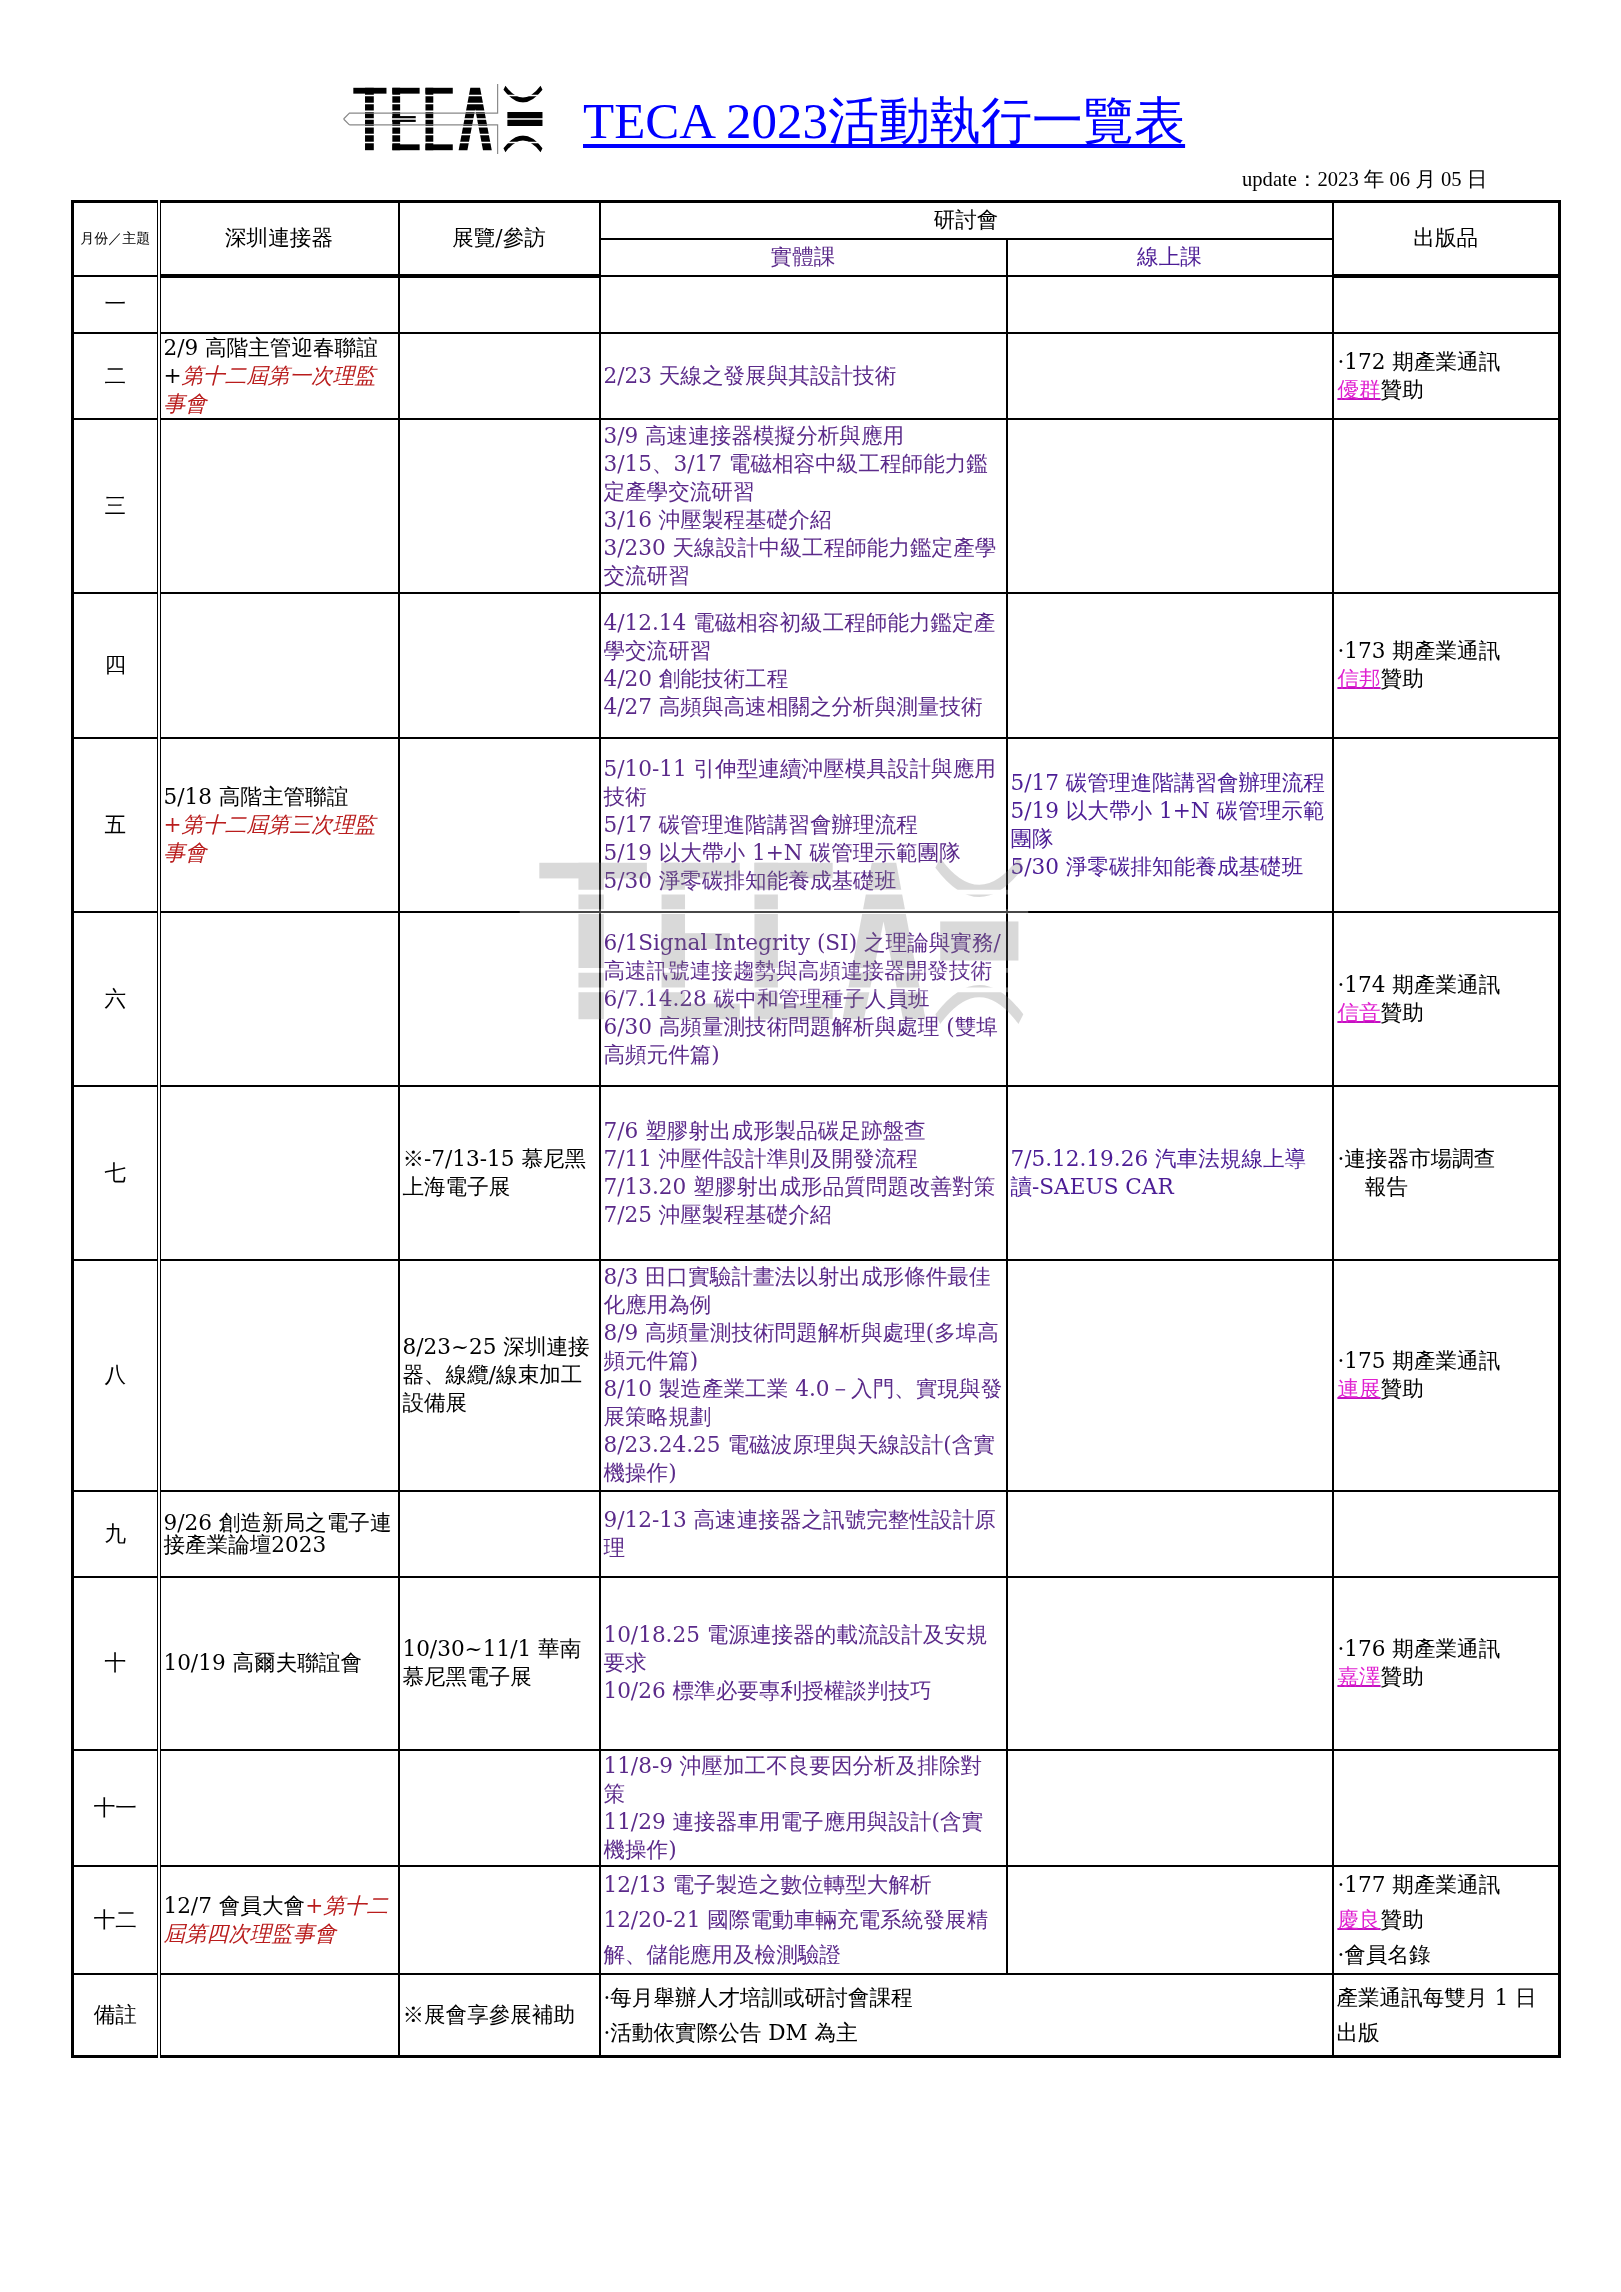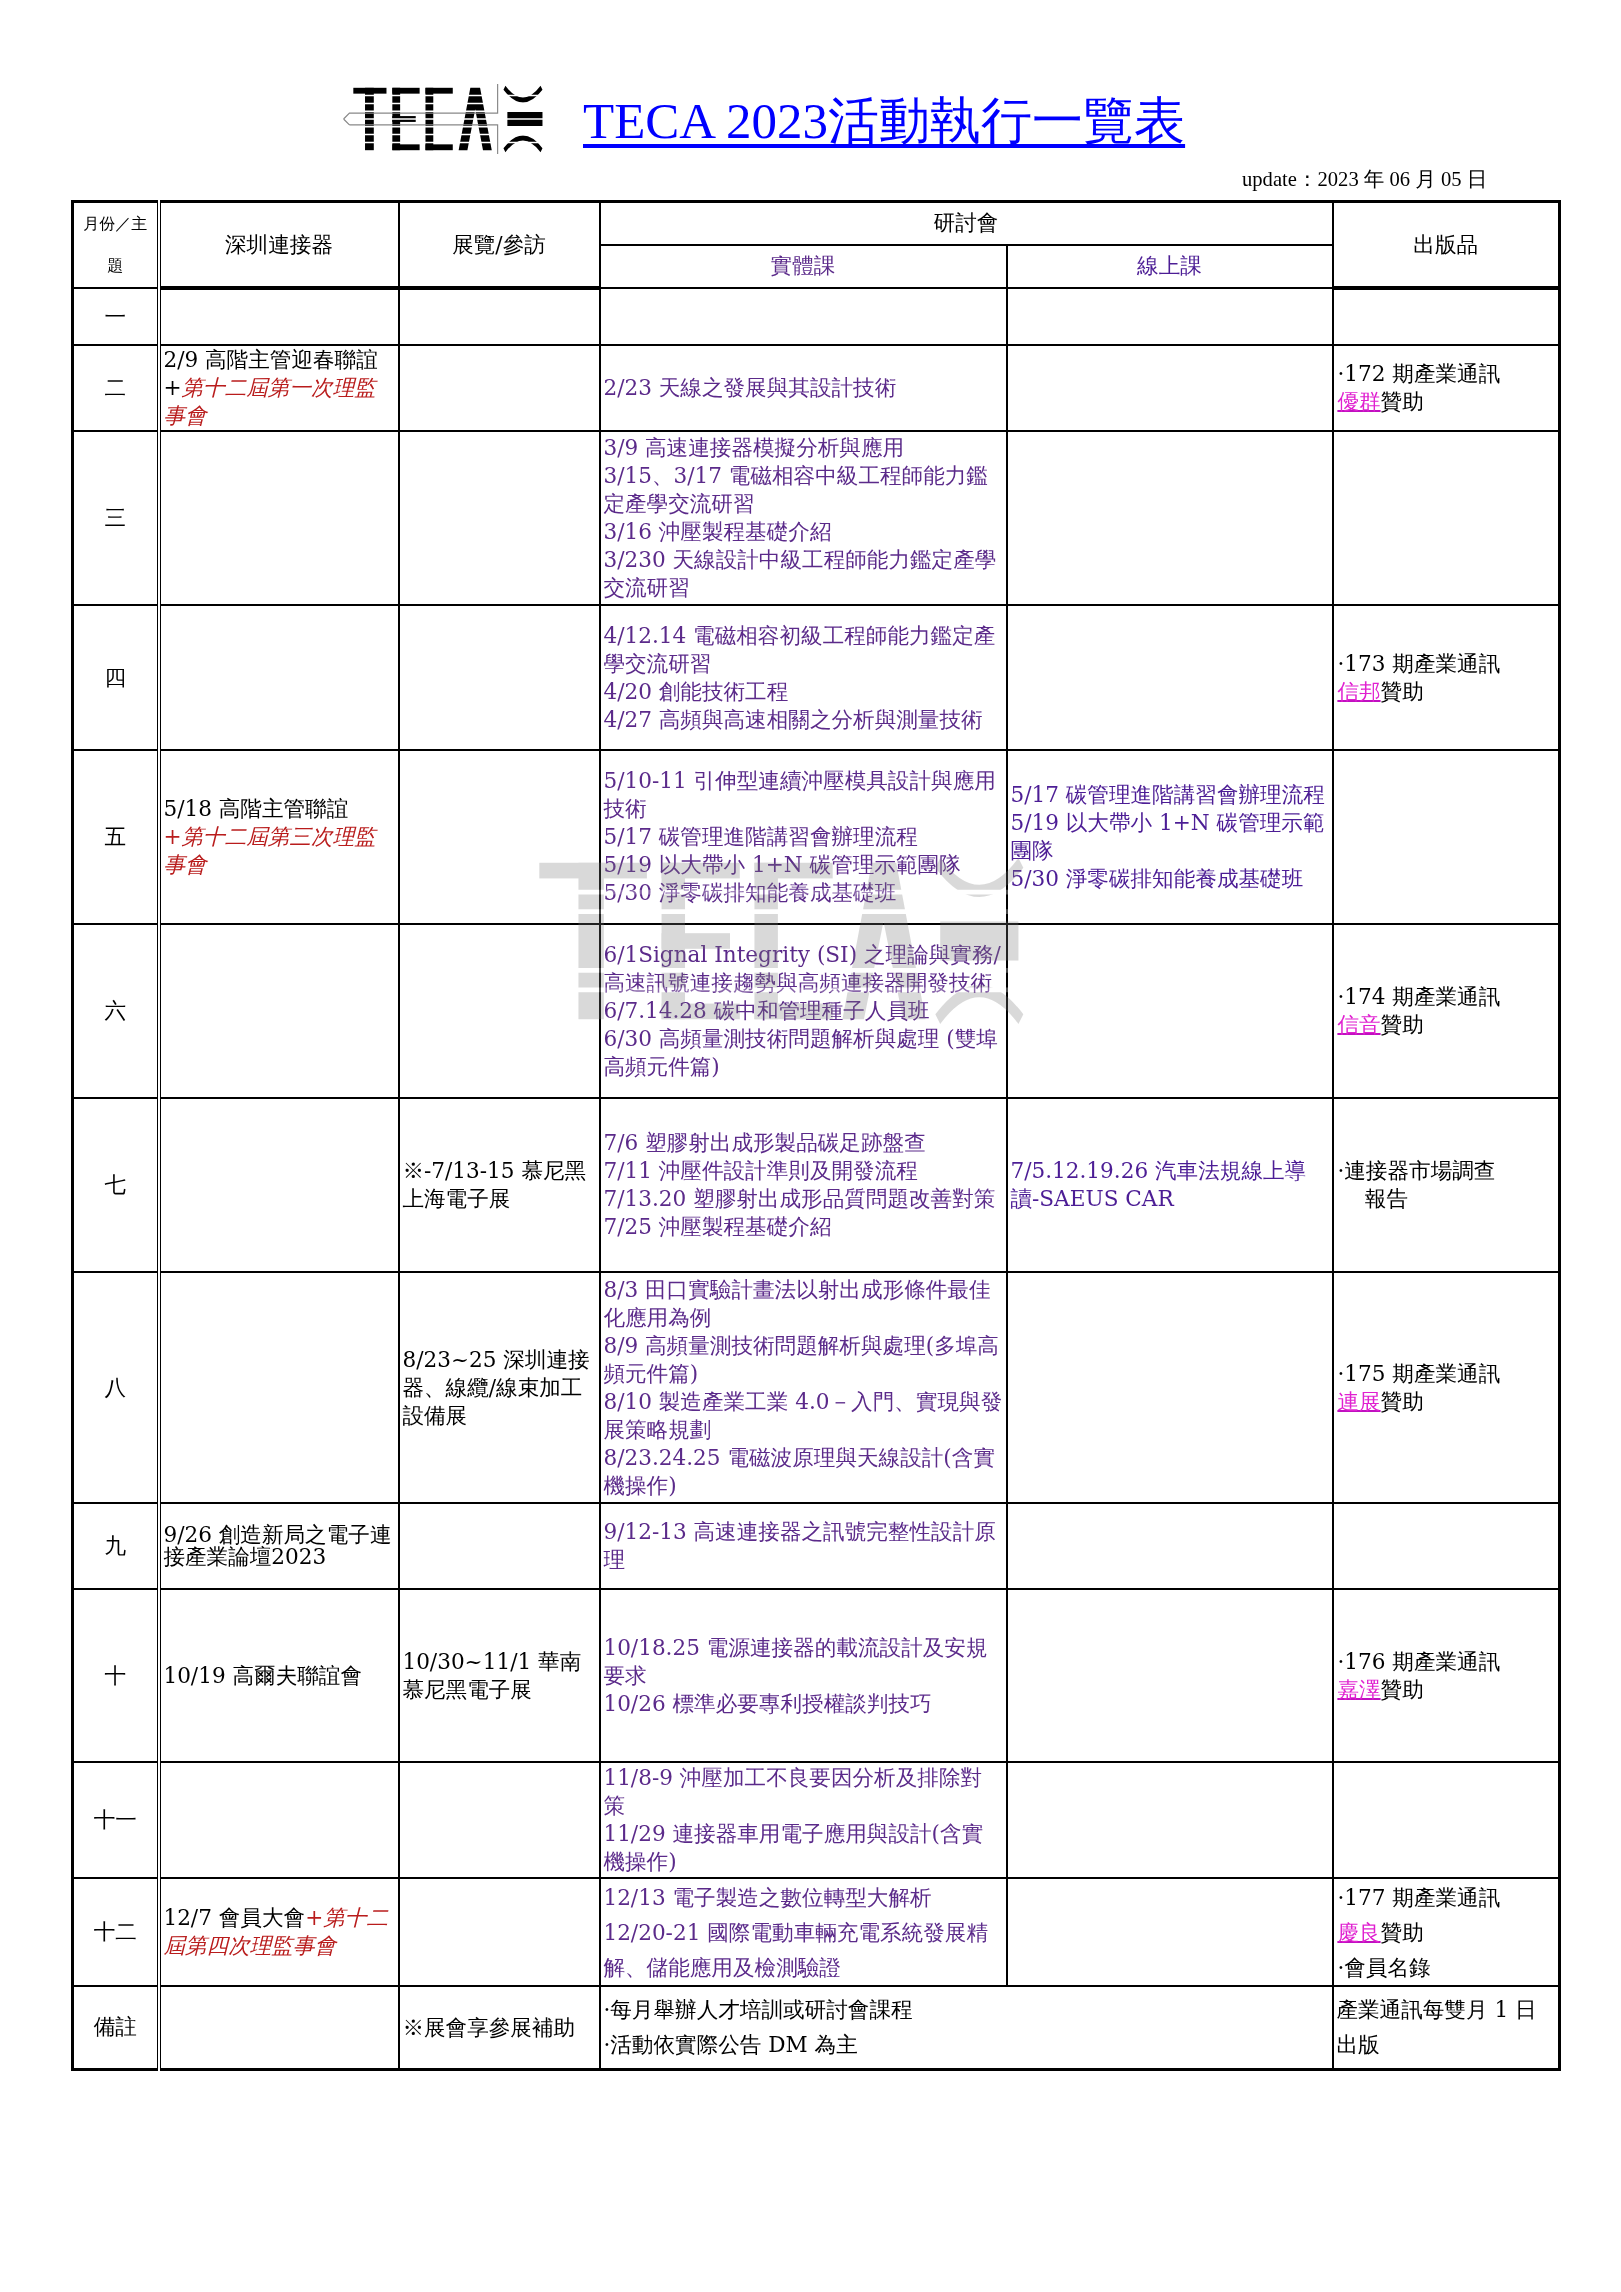--- a/index.html
+++ b/index.html
@@ -92,21 +92,21 @@
   <colgroup>
     <col style="width:86px">
       <col style="width:240px">
       <col style="width:201px">
     <col style="width:407px">
       <col style="width:326px">
       <col style="width:227px">
   </colgroup>
   <tbody>
       <tr class="hd" style="height:37px">
-    <td rowspan="2" class="month" style="font-size:16px;line-height:42px;margin-left:12px;"><span>月份／主題</span></td>
+    <td rowspan="2" class="month" style="font-size:14px;line-height:29px;margin-left:12px;"><span>月份／主題</span></td>
     <td rowspan="2" style="border-bottom:4.9px solid #000">深圳連接器</td>
     <td rowspan="2" style="border-bottom:4.9px solid #000">展覽/參訪</td>
     <td colspan="2">研討會</td>
     <td rowspan="2" style="border-bottom:4.9px solid #000">出版品</td>
   </tr>
   <tr class="hd hd-sub" style="height:37px">
     <td class="purple">實體課</td>
     <td class="blue">線上課</td>
   </tr>
 

